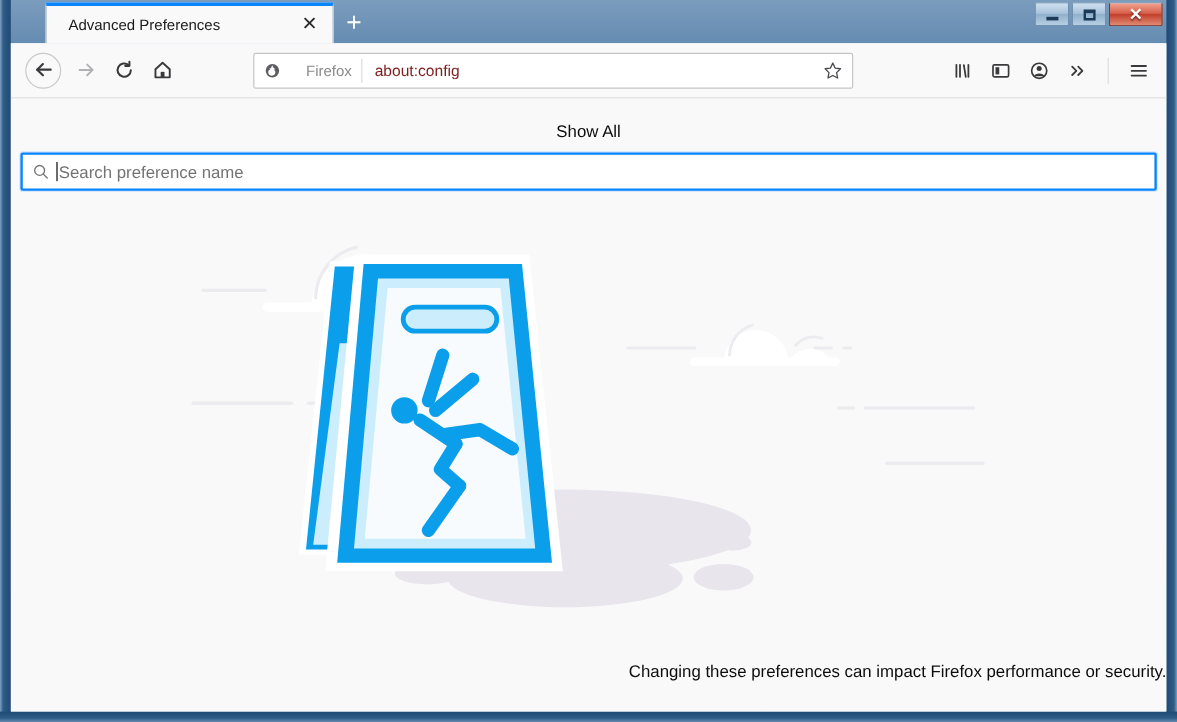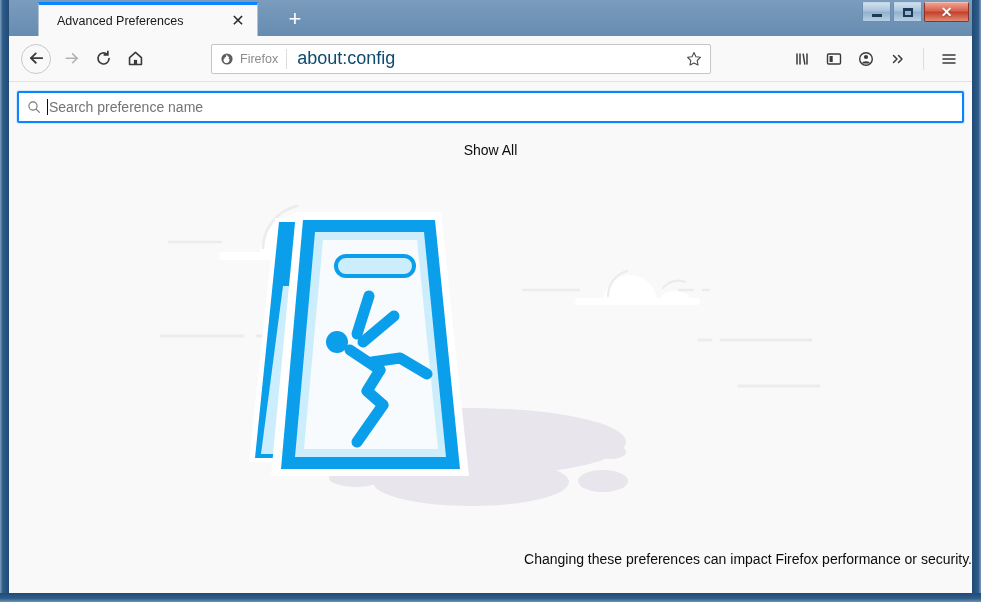--- a/index.html
+++ b/index.html
@@ -49,21 +49,21 @@
 
   #tab-strip {
     position: absolute;
     left: 0; top: 0; height: 36px; right: 0;
   }
 
   #tab-active {
     position: absolute;
     left: 38px;
     top: 2px;
-    width: 220px;
+    width: 240px;
     height: 34px;
     background: #f9f9fa;
     border-top: 3px solid #0a84ff;
     border-left: 1px solid #b6c4d2;
     border-right: 1px solid #b6c4d2;
     display: flex;
     align-items: center;
   }
   #tab-title {
     flex: 1;
@@ -190,35 +190,35 @@
     background: #fff;
     border: 1px solid #c5c5c6;
     border-radius: 2px;
     display: flex;
     align-items: center;
     padding: 0 4px 0 8px;
   }
   #identity-box {
     display: flex;
     align-items: center;
-    gap: 6px;
+    gap: 21px;
     padding-right: 8px;
     border-right: 1px solid #dcdcdd;
     height: 20px;
     cursor: pointer;
   }
   #identity-label {
     font-size: 12.5px;
     color: #8b8b8d;
   }
   #url-text {
     flex: 1;
     padding-left: 10px;
-    font-size: 18px;
-    color: #0c4a6e;
+    font-size: 13px;
+    color: #7f1d1d;
     white-space: nowrap;
     overflow: hidden;
   }
   #bookmark-star {
     width: 24px; height: 24px;
     display:flex; align-items:center; justify-content:center;
     cursor: pointer;
   }
 
   #toolbar-right {
@@ -425,38 +425,38 @@
               <line x1="3" y1="5" x2="15" y2="5"></line>
               <line x1="3" y1="9" x2="15" y2="9"></line>
               <line x1="3" y1="13" x2="15" y2="13"></line>
             </g>
           </svg>
         </div>
       </div>
     </div>
 
     <div id="page">
+
+      <div id="show-all-row">
+        <span id="show-all">Show All</span>
+      </div>
 
       <div id="search-row">
         <div id="search-box">
           <span id="search-icon">
             <svg width="14" height="14" viewBox="0 0 14 14">
               <circle cx="6" cy="6" r="4.1" fill="none" stroke="#737373" stroke-width="1.1"></circle>
               <line x1="9.1" y1="9.1" x2="12.4" y2="12.4" stroke="#737373" stroke-width="1.1" stroke-linecap="round"></line>
             </svg>
           </span>
           <span id="search-caret"></span>
           <span id="search-placeholder">Search preference name</span>
         </div>
       </div>
 
-      <div id="show-all-row">
-        <span id="show-all">Show All</span>
-      </div>
-
       <div id="illustration-wrap">
         <svg width="680" height="330" viewBox="0 0 680 330">
 
           <g>
             <path d="M108 68 a46 46 0 0 1 92 0 a32 32 0 0 1 60 0 z" fill="#ffffff"></path>
             <rect x="68" y="62" width="210" height="8" rx="4" fill="#ffffff"></rect>
             <g stroke="#ececf0" stroke-width="2.6" stroke-linecap="round" fill="none">
               <path d="M112 58 a44 44 0 0 1 34 -42"></path>
               <path d="M205 50 a30 30 0 0 1 36 -10"></path>
             </g>

